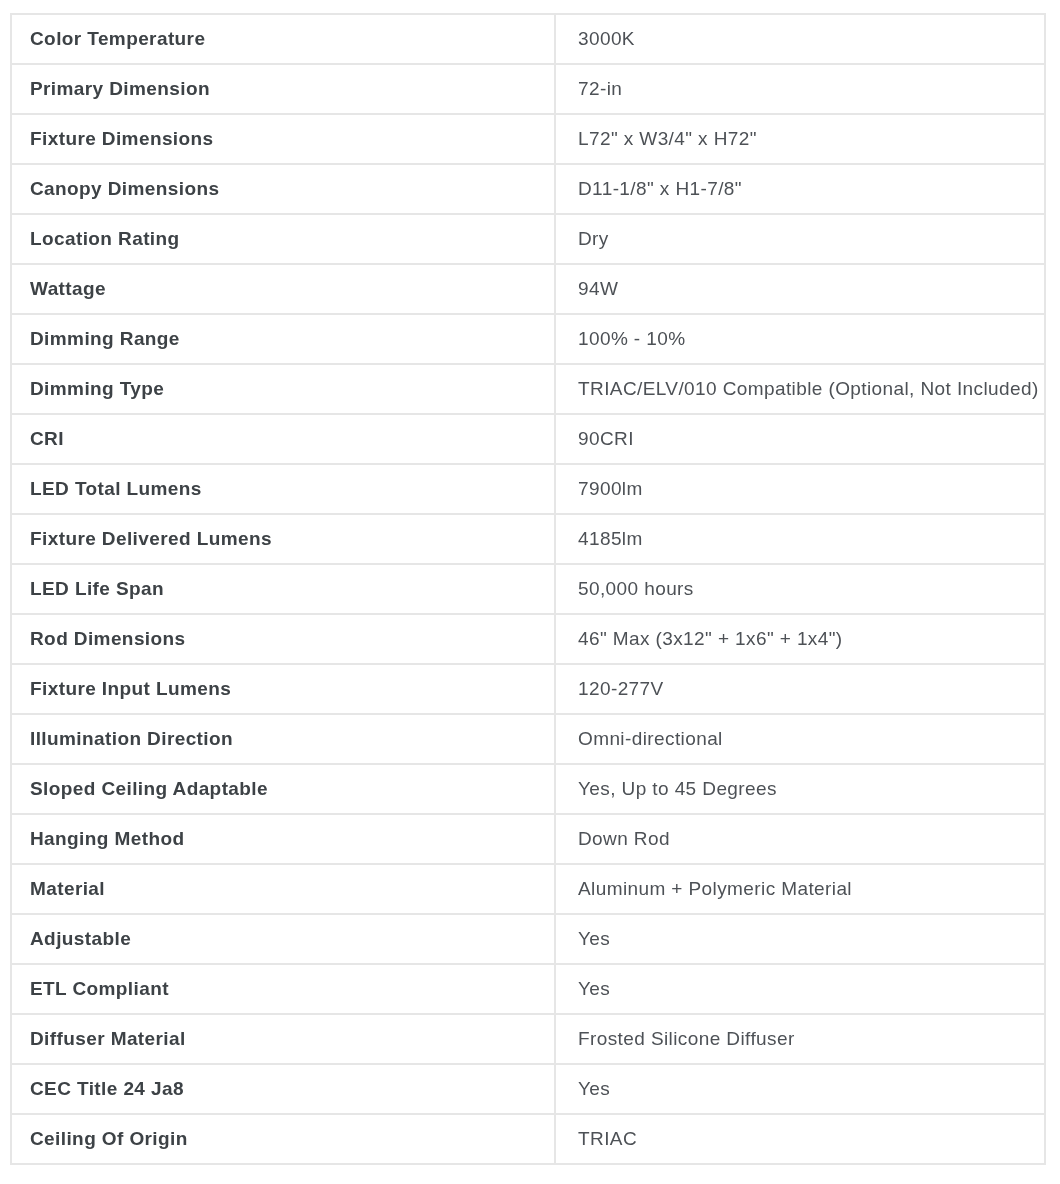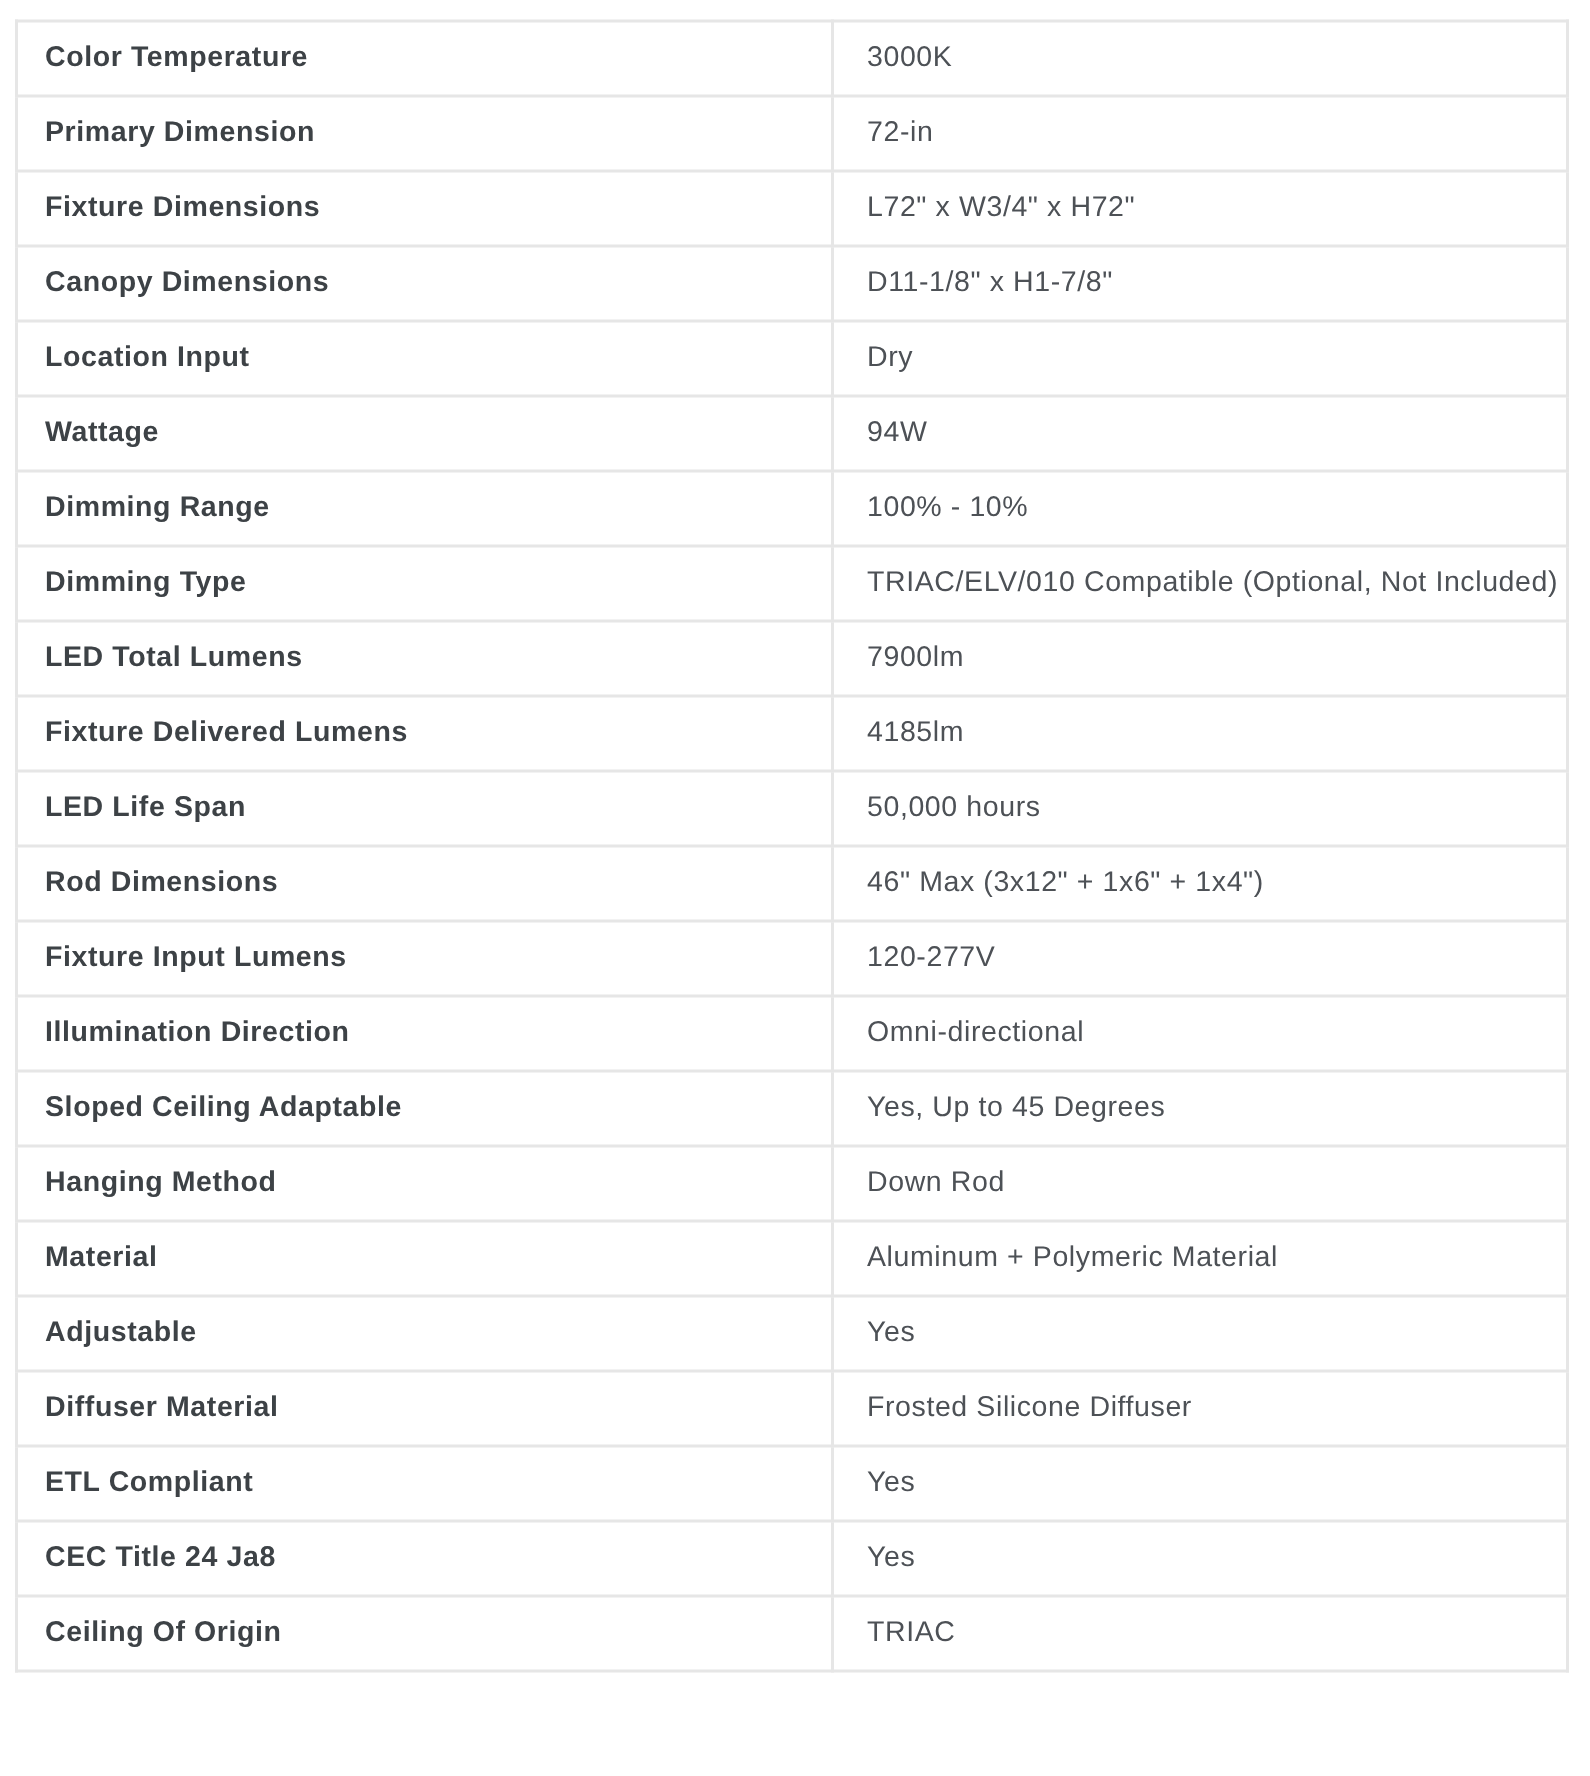--- a/index.html
+++ b/index.html
@@ -66,39 +66,43 @@
     <td class="spec-label">Fixture Dimensions</td>
     <td class="spec-value">L72" x W3/4" x H72"</td>
   </tr>
 
   <tr>
     <td class="spec-label">Canopy Dimensions</td>
     <td class="spec-value">D11-1/8" x H1-7/8"</td>
   </tr>
 
   <tr>
-    <td class="spec-label">Location Input</td>
+    <td class="spec-label">Location Rating</td>
     <td class="spec-value">Dry</td>
   </tr>
 
   <tr>
     <td class="spec-label">Wattage</td>
     <td class="spec-value">94W</td>
   </tr>
 
   <tr>
     <td class="spec-label">Dimming Range</td>
     <td class="spec-value">100% - 10%</td>
   </tr>
 
   <tr>
     <td class="spec-label">Dimming Type</td>
     <td class="spec-value">TRIAC/ELV/010 Compatible (Optional, Not Included)</td>
   </tr>
 
+  <tr>
+    <td class="spec-label">CRI</td>
+    <td class="spec-value">90CRI</td>
+  </tr>
 
   <tr>
     <td class="spec-label">LED Total Lumens</td>
     <td class="spec-value">7900lm</td>
   </tr>
 
   <tr>
     <td class="spec-label">Fixture Delivered Lumens</td>
     <td class="spec-value">4185lm</td>
   </tr>
@@ -137,27 +141,27 @@
     <td class="spec-label">Material</td>
     <td class="spec-value">Aluminum + Polymeric Material</td>
   </tr>
 
   <tr>
     <td class="spec-label">Adjustable</td>
     <td class="spec-value">Yes</td>
   </tr>
 
   <tr>
-    <td class="spec-label">Diffuser Material</td>
-    <td class="spec-value">Frosted Silicone Diffuser</td>
+    <td class="spec-label">ETL Compliant</td>
+    <td class="spec-value">Yes</td>
   </tr>
 
   <tr>
-    <td class="spec-label">ETL Compliant</td>
-    <td class="spec-value">Yes</td>
+    <td class="spec-label">Diffuser Material</td>
+    <td class="spec-value">Frosted Silicone Diffuser</td>
   </tr>
 
   <tr>
     <td class="spec-label">CEC Title 24 Ja8</td>
     <td class="spec-value">Yes</td>
   </tr>
 
   <tr>
     <td class="spec-label">Ceiling Of Origin</td>
     <td class="spec-value">TRIAC</td>

